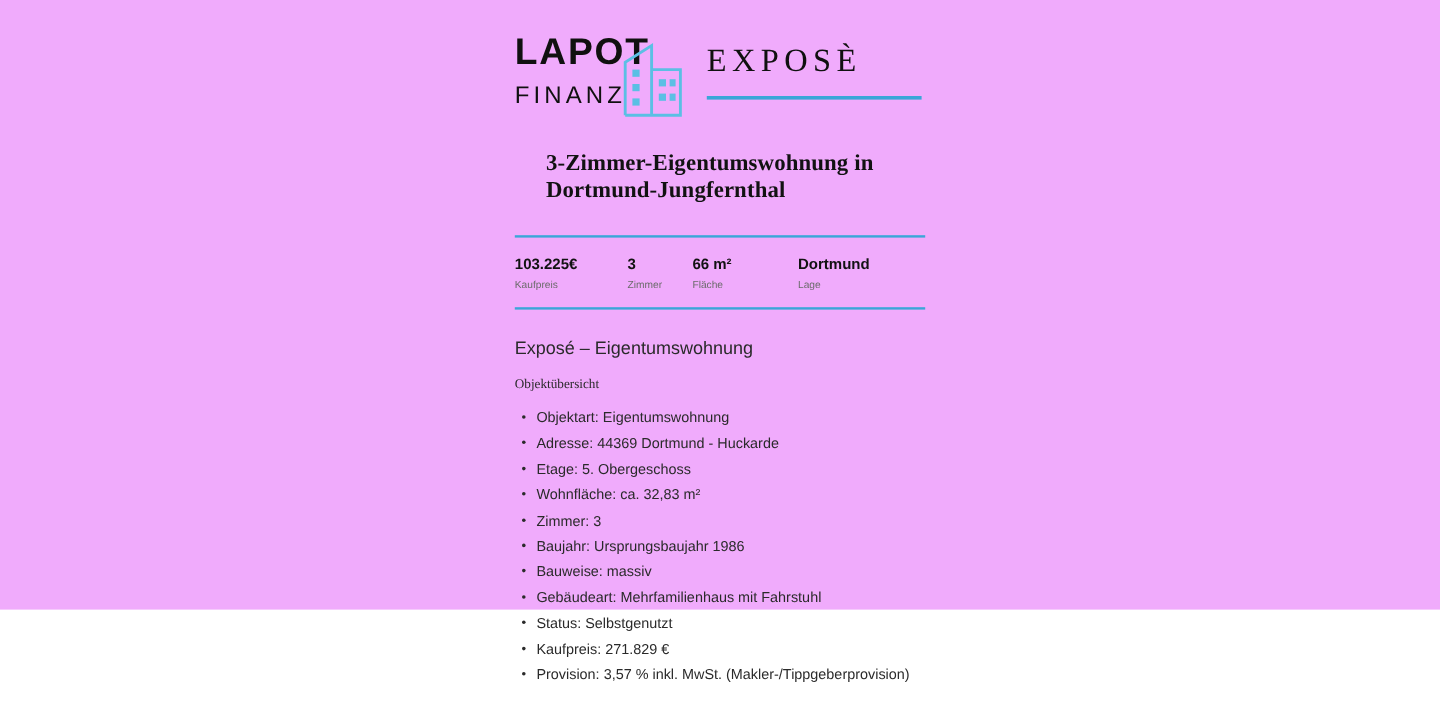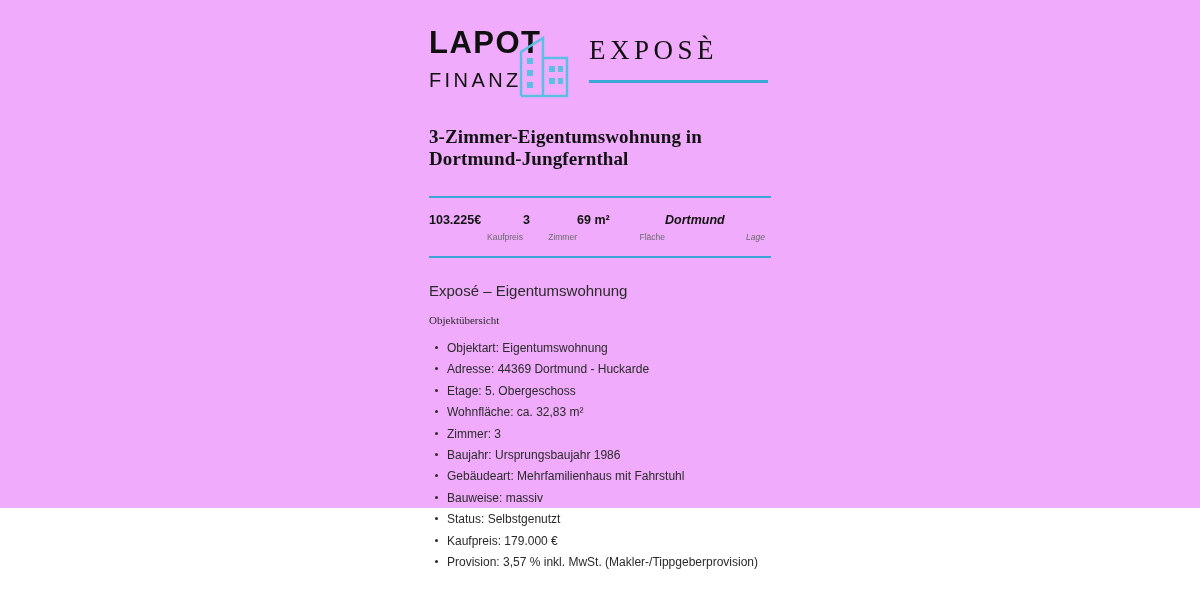--- a/index.html
+++ b/index.html
@@ -84,20 +84,21 @@
 
   
   .title {
     font-family: "Liberation Serif", serif;
     font-size: 19px;
     font-weight: 700;
     line-height: 22px;
     color: #121212;
     margin-top: 29px;
     letter-spacing: 0.1px;
+    margin-left: 26px;
   }
 
   
   .facts-rule-top {
     margin-top: 26px;
     height: 2px;
     background: #3aa6d8;
   }
   .facts-rule-bottom {
     margin-top: 13px;
@@ -118,26 +119,25 @@
     line-height: 15px;
     white-space: nowrap;
   }
   .fact-label {
     font-size: 8.5px;
     font-weight: 400;
     color: #6b6b6b;
     line-height: 12px;
     margin-top: 3px;
     white-space: nowrap;
-    text-align: right;
   }
   .fact-0 { width: 94px; }
   .fact-1 { width: 54px; }
   .fact-2 { width: 88px; }
-  .fact-3 { width: 100px; font-style: italic; }
+  .fact-3 { width: 100px; }
 
   
   .section-intro {
     font-size: 15px;
     color: #2a2a2a;
     margin-top: 25px;
     line-height: 16px;
   }
   .section-heading {
     font-size: 11px;
@@ -210,42 +210,42 @@
     <div class="facts">
       <div class="fact fact-0">
         <div class="fact-value">103.225€</div>
         <div class="fact-label">Kaufpreis</div>
       </div>
       <div class="fact fact-1">
         <div class="fact-value">3</div>
         <div class="fact-label">Zimmer</div>
       </div>
       <div class="fact fact-2">
-        <div class="fact-value">69 m²</div>
+        <div class="fact-value">66 m²</div>
         <div class="fact-label">Fläche</div>
       </div>
       <div class="fact fact-3">
         <div class="fact-value">Dortmund</div>
         <div class="fact-label">Lage</div>
       </div>
     </div>
     <div class="facts-rule-bottom"></div>
 
     <div class="section-intro">Exposé – Eigentumswohnung</div>
 
     <div class="section-heading">Objektübersicht</div>
 
     <ul class="bullets">
       <li>Objektart: Eigentumswohnung</li>
       <li>Adresse: 44369 Dortmund - Huckarde</li>
       <li>Etage: 5. Obergeschoss</li>
       <li>Wohnfläche: ca. 32,83 m²</li>
       <li>Zimmer: 3</li>
       <li>Baujahr: Ursprungsbaujahr 1986</li>
+      <li>Bauweise: massiv</li>
       <li>Gebäudeart: Mehrfamilienhaus mit Fahrstuhl</li>
-      <li>Bauweise: massiv</li>
       <li>Status: Selbstgenutzt</li>
-      <li>Kaufpreis: 179.000 €</li>
+      <li>Kaufpreis: 271.829 €</li>
       <li>Provision: 3,57 % inkl. MwSt. (Makler-/Tippgeberprovision)</li>
     </ul>
 
   </div>
 </div>
 
 </body></html>

